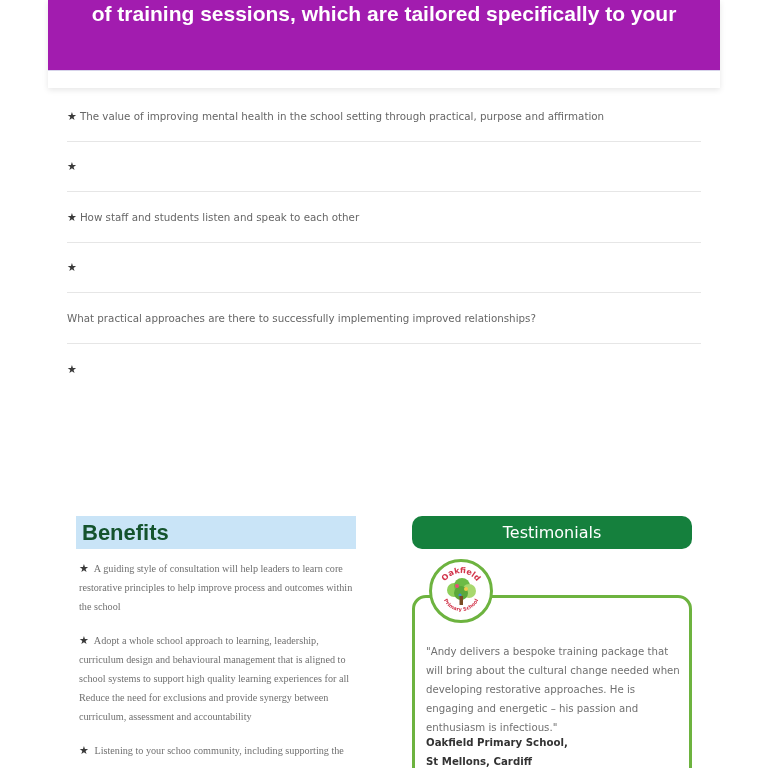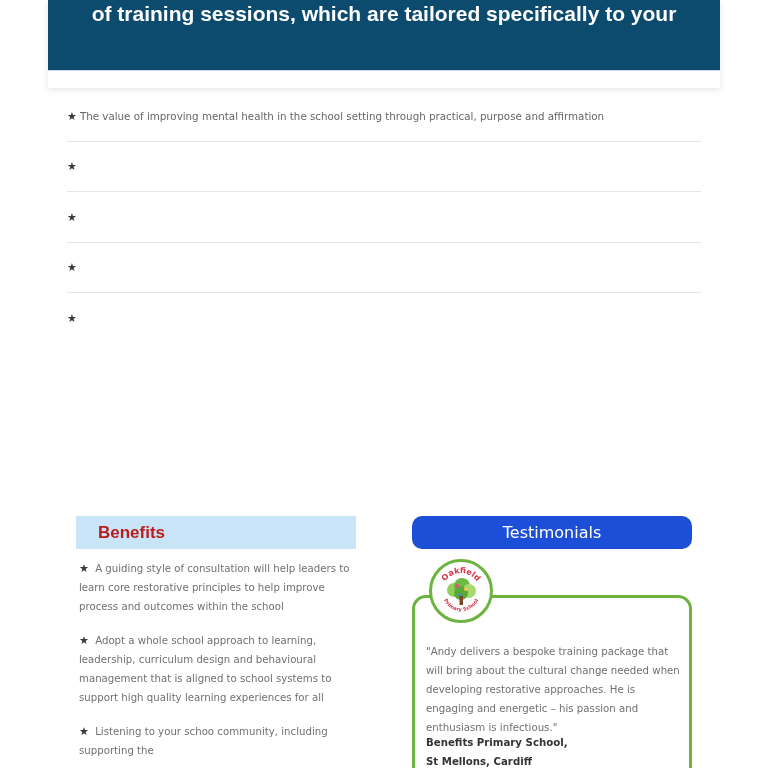--- a/index.html
+++ b/index.html
@@ -12,21 +12,21 @@
     .page { position: relative; width: 768px; height: 768px; }
 
     
     .banner-card {
       position: absolute; left: 48px; top: 0; width: 672px; height: 88px;
       background: #ffffff;
       box-shadow: 0 2px 6px rgba(0,0,0,0.10);
     }
     .banner {
       position: absolute; left: 48px; top: 0; width: 672px; height: 71px;
-      background: #0c4a6e;
+      background: #a21caf;
       border-bottom: 1px solid #d7d3ea;
       color: #ffffff;
       text-align: center;
       font-family: "Liberation Sans", sans-serif;
       font-weight: bold;
       font-size: 21px;
       line-height: 37px;
     }
     .banner .line { display: block; white-space: nowrap; }
     .banner .line1 { margin-top: -5px; }
@@ -47,34 +47,34 @@
     .topic:last-child { border-bottom: none; }
     .star { color: #3a3a3a; font-size: 11px; margin-right: 3px; display: inline-block; }
 
     
     .benefits {
       position: absolute; left: 76px; top: 516px; width: 280px;
     }
     .benefits-header {
       height: 33px; background: #c9e4f7;
       display: flex; align-items: center;
-      padding-left: 22px;
+      padding-left: 6px;
       font-family: "Liberation Sans", sans-serif;
-      font-weight: bold; font-size: 17px; color: #b91c1c;
+      font-weight: bold; font-size: 22px; color: #14532d;
     }
     .benefits-body {
       margin-top: 10px; padding-left: 3px;
       font-size: 10.2px; line-height: 19px; color: #707070;
     }
-    .benefits-body p { margin-bottom: 15px; }
+    .benefits-body p { margin-bottom: 15px; font-family: Liberation Serif, serif; }
 
     
     .testimonials-header {
       position: absolute; left: 412px; top: 516px; width: 280px; height: 33px;
-      background: #1d4ed8; border-radius: 10px;
+      background: #15803d; border-radius: 10px;
       display: flex; align-items: center; justify-content: center;
       color: #ffffff; font-size: 16px;
     }
     .testimonial-card {
       position: absolute; left: 412px; top: 595px; width: 280px; height: 200px;
       border: 3px solid #6db33f; border-radius: 14px;
       background: #ffffff;
     }
     .school-logo {
       position: absolute; left: 429px; top: 559px; width: 64px; height: 64px;
@@ -104,39 +104,44 @@
   <ul class="topics">
     <li class="topic">
       <span class="star">★</span>
       <span>The value of improving mental health in the school setting through practical, purpose and affirmation</span>
     </li>
     <li class="topic">
       <span class="star">★</span>
     </li>
     <li class="topic">
       <span class="star">★</span>
+      <span>How staff and students listen and speak to each other</span>
     </li>
     <li class="topic">
       <span class="star">★</span>
+    </li>
+    <li class="topic">
+      <span>What practical approaches are there to successfully implementing improved relationships?</span>
     </li>
     <li class="topic">
       <span class="star">★</span>
     </li>
   </ul>
 
   <section class="benefits">
     <div class="benefits-header">Benefits</div>
     <div class="benefits-body">
       <p>
         <span class="star">★</span>
         <span>A guiding style of consultation will help leaders to learn core restorative principles to help improve process and outcomes within the school</span>
       </p>
       <p>
         <span class="star">★</span>
         <span>Adopt a whole school approach to learning, leadership, curriculum design and behavioural management that is aligned to school systems to support high quality learning experiences for all</span><br>
+        <span>Reduce the need for exclusions and provide synergy between curriculum, assessment and accountability</span>
       </p>
       <p>
         <span class="star">★</span>
         <span>Listening to your schoo community, including supporting the</span>
       </p>
     </div>
   </section>
 
   <div class="testimonials-header">Testimonials</div>
 
@@ -160,17 +165,17 @@
       <circle cx="28" cy="33" r="1.6" fill="#3b8bd4"></circle>
       <rect x="27.5" y="34" width="3.5" height="9" fill="#7a4a22"></rect>
       <text font-size="5" font-weight="bold" fill="#d2344a" font-family="DejaVu Sans, sans-serif">
         <textPath href="#arcBot" startOffset="50%" text-anchor="middle">Primary School</textPath>
       </text>
     </svg>
   </div>
 
   <div class="quote">"Andy delivers a bespoke training package that will bring about the cultural change needed when developing restorative approaches. He is engaging and energetic – his passion and enthusiasm is infectious."</div>
   <div class="attribution">
-    <div>Benefits Primary School,</div>
+    <div>Oakfield Primary School,</div>
     <div>St Mellons, Cardiff</div>
   </div>
 
 </div>
 
 </body></html>

